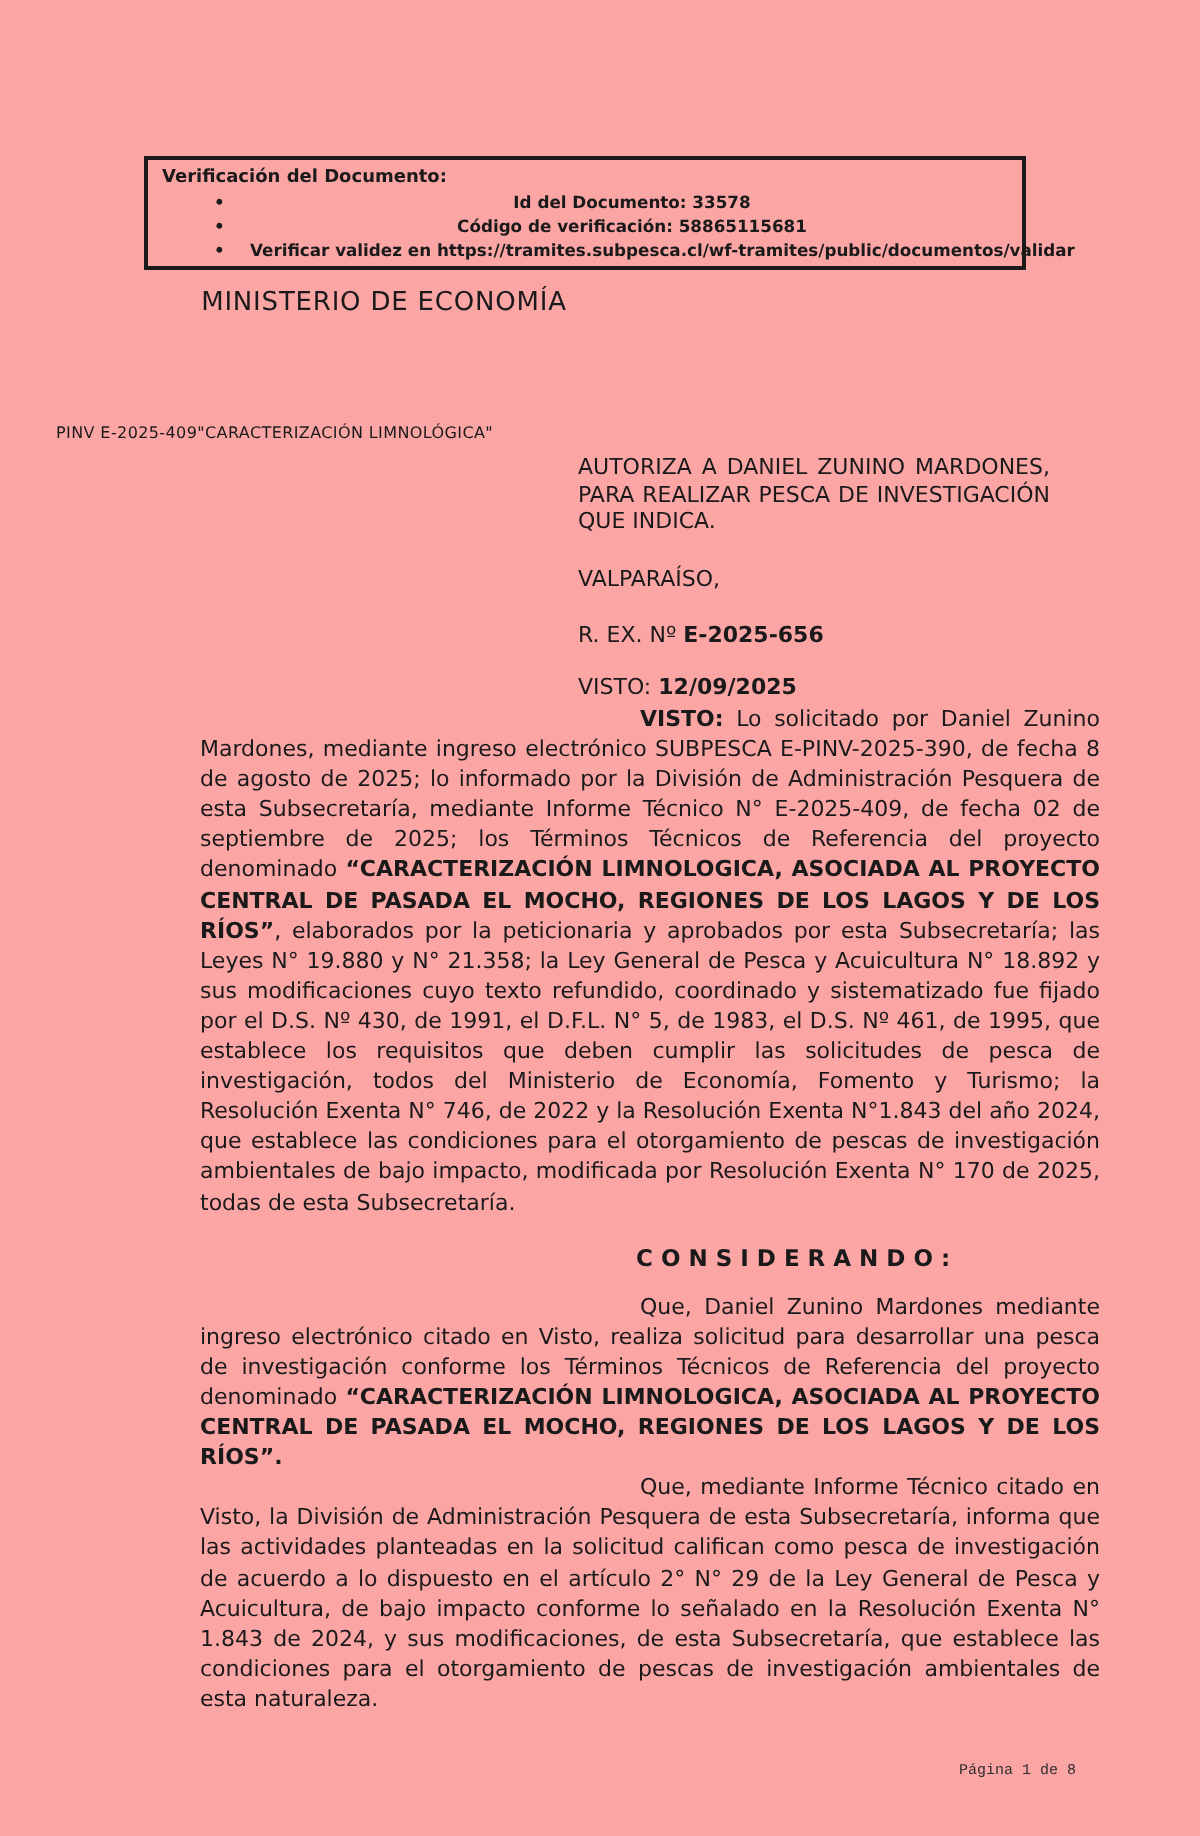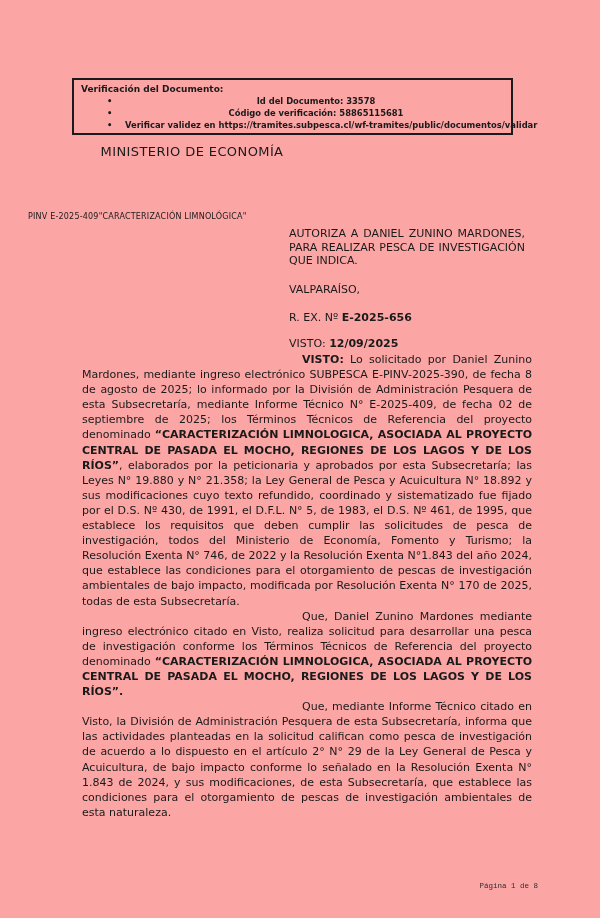--- a/index.html
+++ b/index.html
@@ -81,21 +81,21 @@
   }
   .subject { text-align:justify; }
   .city-line { margin-top:15px; }
   .res-line { margin-top:15px; }
   .date-line { margin-top:12px; }
   .b { font-weight:bold; }
 
   
   .body-text {
     position:absolute;
-    left:82px; top:352px;
+    left:100px; top:352px;
     width:450px;
     font-size:11px;
     line-height:15.1px;
     text-align:justify;
   }
   .par-indent { text-indent:220px; }
   .considerando-heading {
     margin:13px 0 9px 218px;
     font-size:11.5px;
     font-weight:bold;
@@ -133,20 +133,21 @@
   <div class="title-block">
     <div class="subject">AUTORIZA A DANIEL ZUNINO MARDONES, PARA REALIZAR PESCA DE INVESTIGACIÓN QUE INDICA.</div>
     <div class="city-line">VALPARAÍSO,</div>
     <div class="res-line"><span>R. EX. Nº </span><span class="b">E-2025-656</span></div>
     <div class="date-line"><span>VISTO: </span><span class="b">12/09/2025</span></div>
   </div>
 
   <div class="body-text">
     <p class="par-indent"><span class="b">VISTO:</span><span> Lo solicitado por Daniel Zunino Mardones, mediante ingreso electrónico SUBPESCA E-PINV-2025-390, de fecha 8 de agosto de 2025; lo informado por la División de Administración Pesquera de esta Subsecretaría, mediante Informe Técnico N° E-2025-409, de fecha 02 de septiembre de 2025; los Términos Técnicos de Referencia del proyecto denominado </span><span class="b">“CARACTERIZACIÓN LIMNOLOGICA, ASOCIADA AL PROYECTO CENTRAL DE PASADA EL MOCHO, REGIONES DE LOS LAGOS Y DE LOS RÍOS”</span><span>, elaborados por la peticionaria y aprobados por esta Subsecretaría; las Leyes N° 19.880 y N° 21.358; la Ley General de Pesca y Acuicultura N° 18.892 y sus modificaciones cuyo texto refundido, coordinado y sistematizado fue fijado por el D.S. Nº 430, de 1991, el D.F.L. N° 5, de 1983, el D.S. Nº 461, de 1995, que establece los requisitos que deben cumplir las solicitudes de pesca de investigación, todos del Ministerio de Economía, Fomento y Turismo; la Resolución Exenta N° 746, de 2022 y la Resolución Exenta N°1.843 del año 2024, que establece las condiciones para el otorgamiento de pescas de investigación ambientales de bajo impacto, modificada por Resolución Exenta N° 170 de 2025, todas de esta Subsecretaría.</span></p>
 
+    <p class="considerando-heading">CONSIDERANDO:</p>
 
     <p class="par-indent"><span>Que, Daniel Zunino Mardones mediante ingreso electrónico citado en Visto, realiza solicitud para desarrollar una pesca de investigación conforme los Términos Técnicos de Referencia del proyecto denominado </span><span class="b">“CARACTERIZACIÓN LIMNOLOGICA, ASOCIADA AL PROYECTO CENTRAL DE PASADA EL MOCHO, REGIONES DE LOS LAGOS Y DE LOS RÍOS”.</span></p>
 
     <p class="par-indent">Que, mediante Informe Técnico citado en Visto, la División de Administración Pesquera de esta Subsecretaría, informa que las actividades planteadas en la solicitud califican como pesca de investigación de acuerdo a lo dispuesto en el artículo 2° N° 29 de la Ley General de Pesca y Acuicultura, de bajo impacto conforme lo señalado en la Resolución Exenta N° 1.843 de 2024, y sus modificaciones, de esta Subsecretaría, que establece las condiciones para el otorgamiento de pescas de investigación ambientales de esta naturaleza.</p>
   </div>
 
   <div class="page-footer">Página 1 de 8</div>
 
 </div>
 

